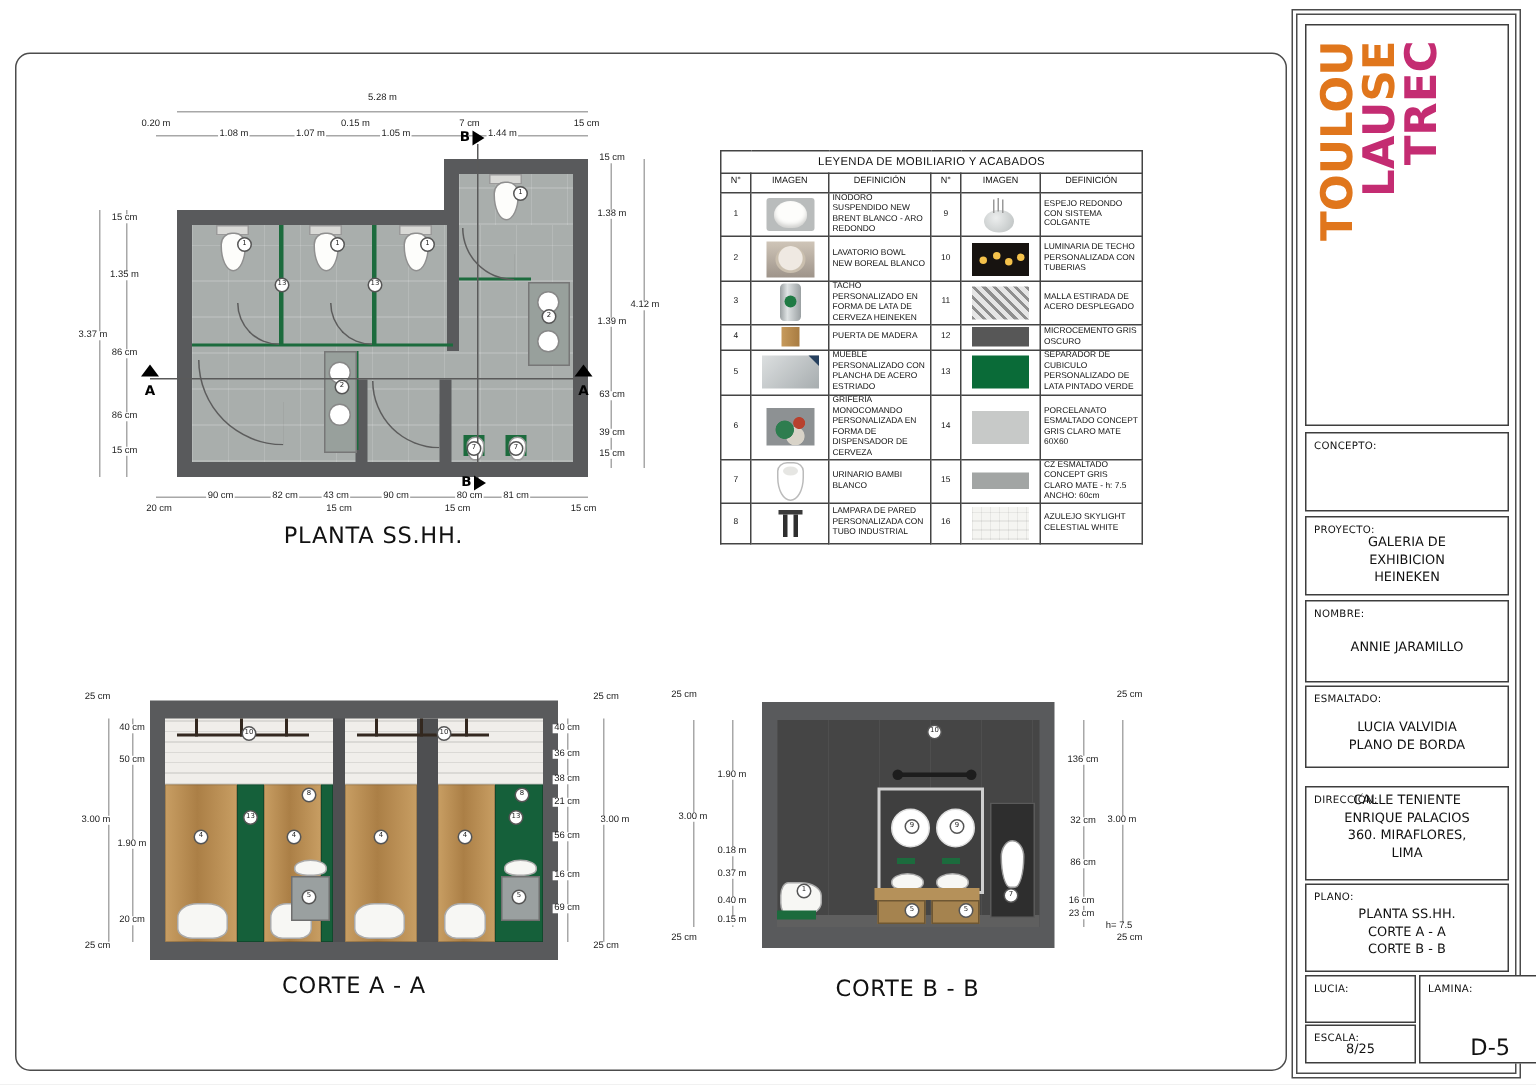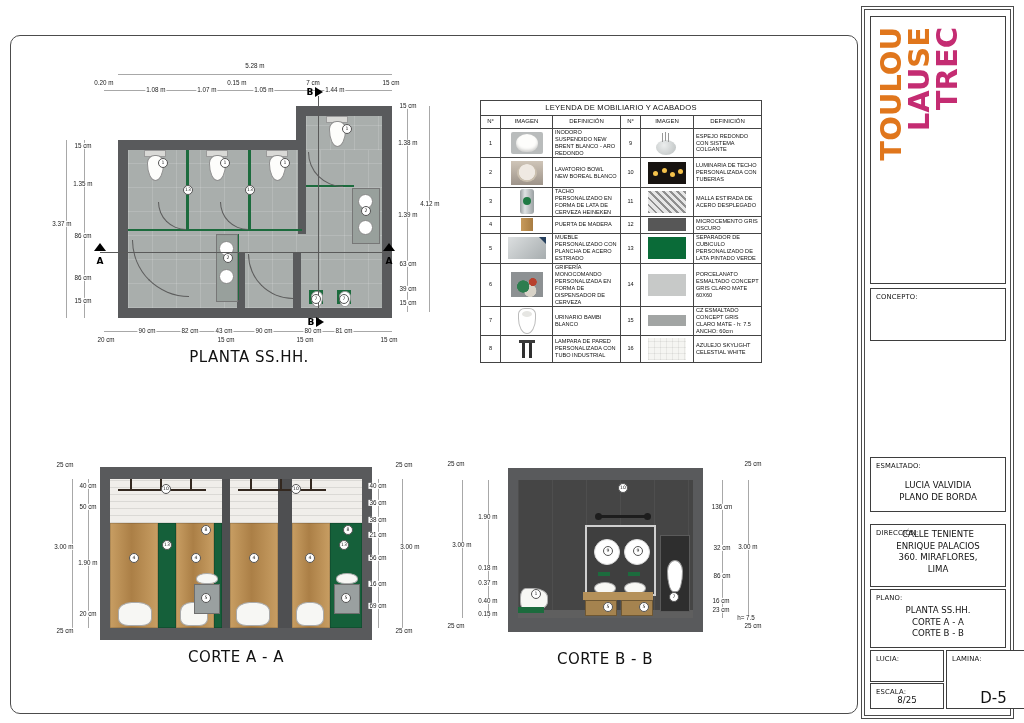--- a/index.html
+++ b/index.html
@@ -122,20 +122,30 @@
 
   <div class="tb-box" style="left:870px;top:16px;width:134px;height:266px;">
     <div class="logo-col" style="left:6px;top:10px;width:30px;color:#E0761C;">TOULOU</div>
     <div class="logo-col" style="left:34px;top:10px;width:30px;"><span style="color:#C42C72;">LAU</span><span style="color:#E0761C;">SE</span></div>
     <div class="logo-col" style="left:62px;top:10px;width:30px;color:#C42C72;">TREC</div>
   </div>
 
   <div class="tb-box" style="left:870px;top:288px;width:134px;height:51px;">
     <div class="tb-label">CONCEPTO:</div>
   </div>
+  <div class="tb-box" style="left:870px;top:344px;width:134px;height:51px;">
+    <div class="tb-label">PROYECTO:</div>
+    <div class="tb-val" style="top:12px;">GALERIA DE
+EXHIBICION
+HEINEKEN</div>
+  </div>
+  <div class="tb-box" style="left:870px;top:400px;width:134px;height:53px;">
+    <div class="tb-label">NOMBRE:</div>
+    <div class="tb-val" style="top:26px;">ANNIE JARAMILLO</div>
+  </div>
   <div class="tb-box" style="left:870px;top:457px;width:134px;height:53px;">
     <div class="tb-label">ESMALTADO:</div>
     <div class="tb-val" style="top:22px;">LUCIA VALVIDIA
 PLANO DE BORDA</div>
   </div>
   <div class="tb-box" style="left:870px;top:524px;width:134px;height:61px;">
     <div class="tb-label">DIRECCIÓN:</div>
     <div class="tb-val" style="top:4px;">CALLE TENIENTE
 ENRIQUE PALACIOS
 360. MIRAFLORES,

